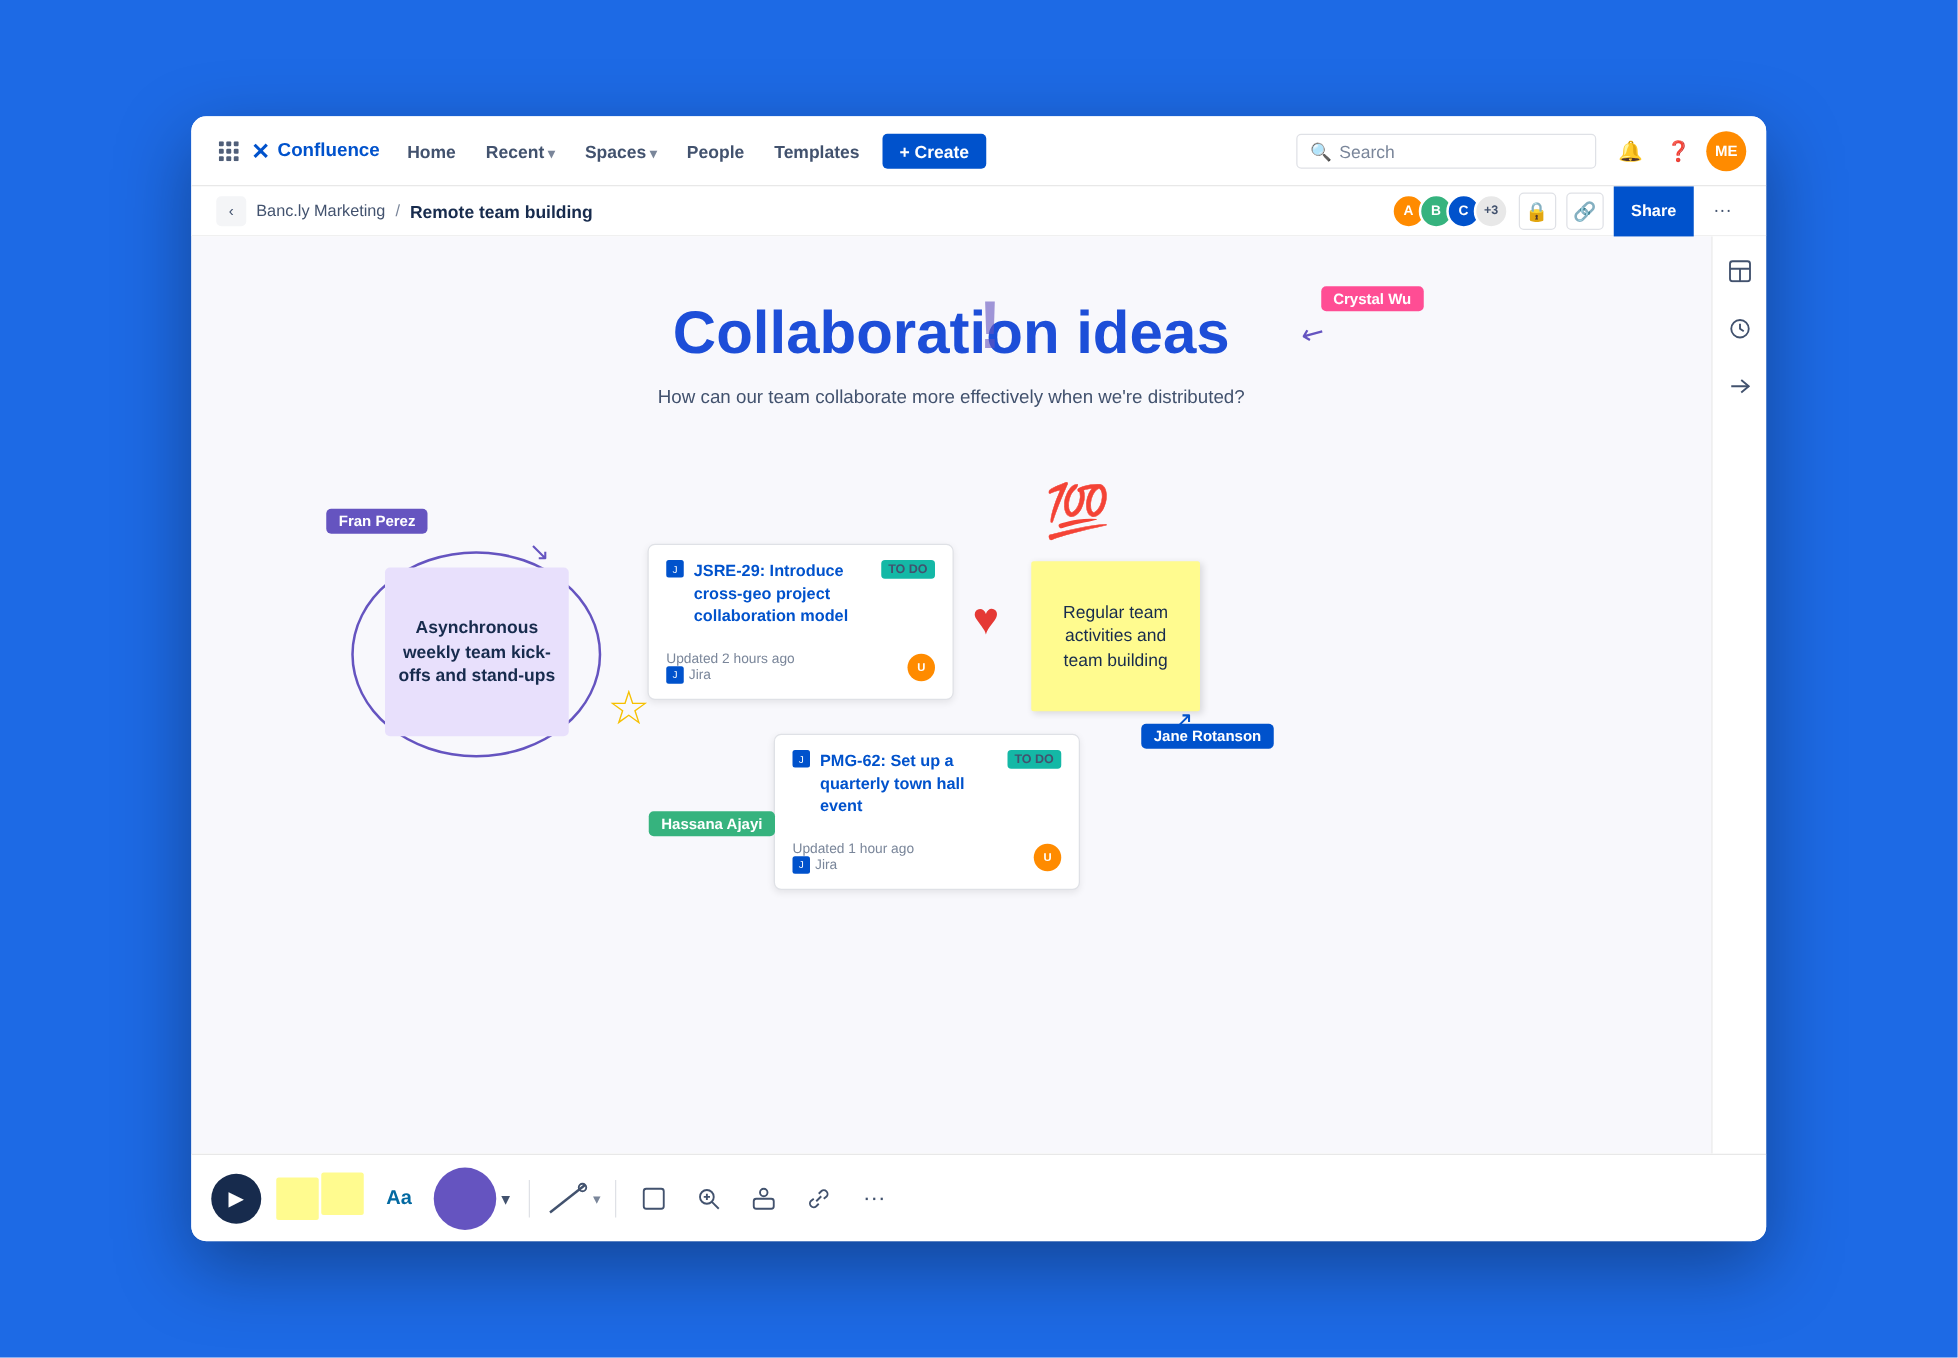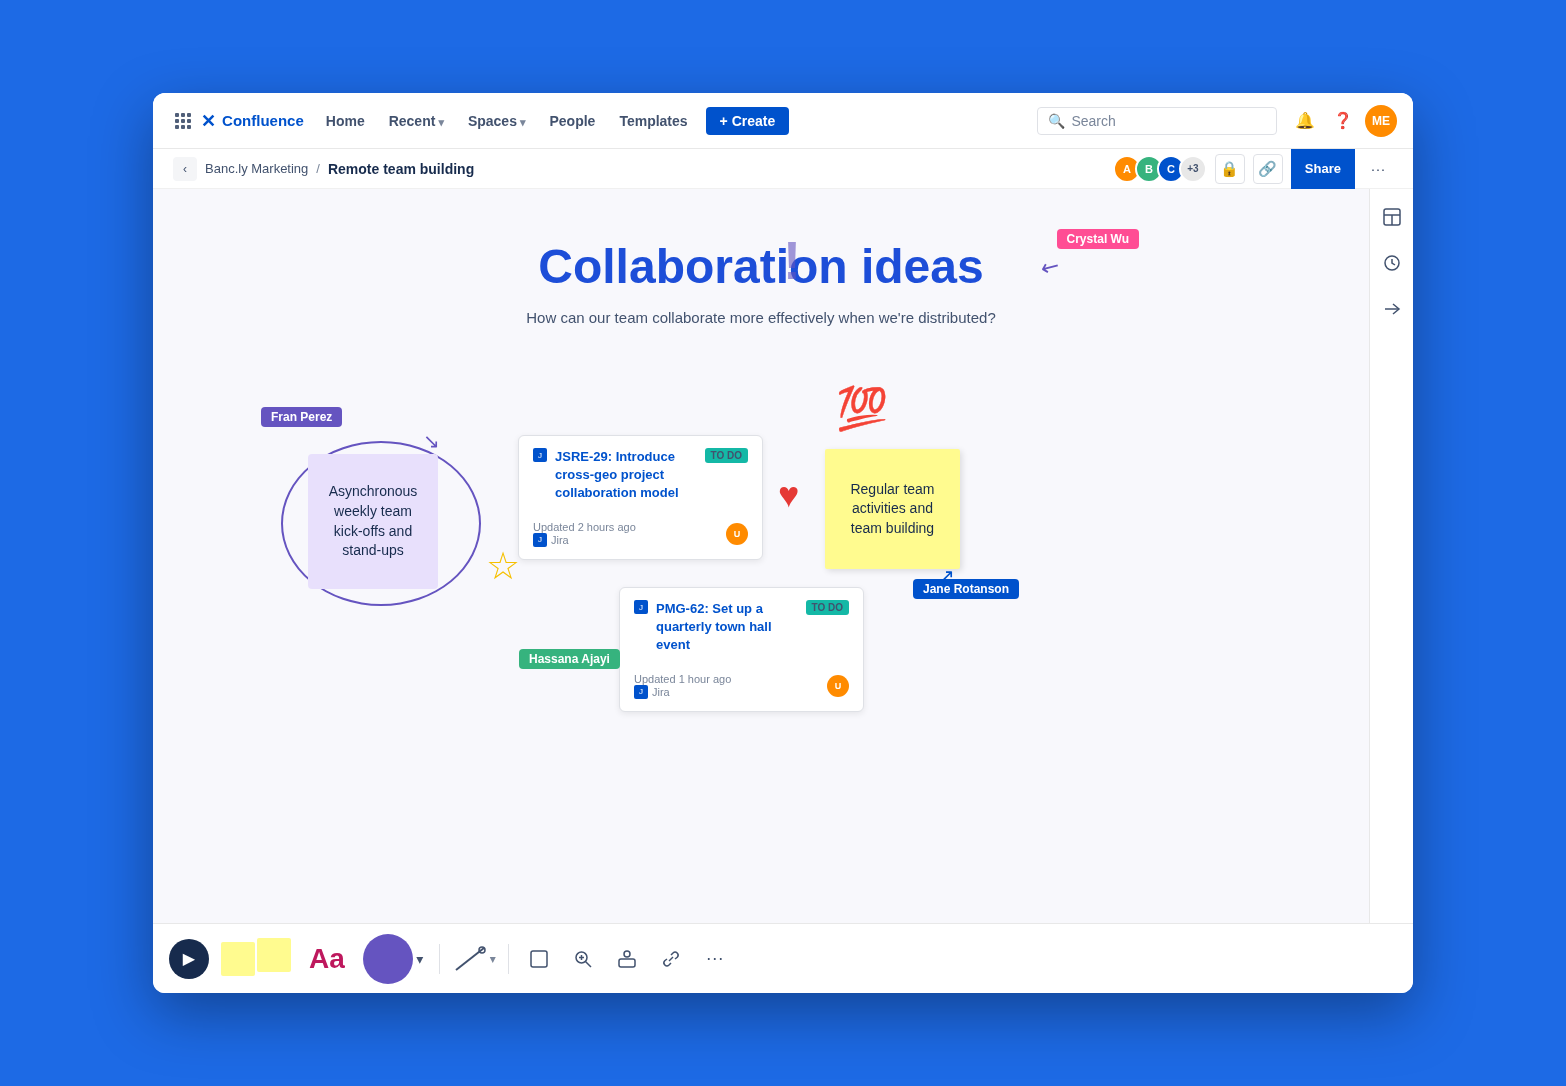--- a/index.html
+++ b/index.html
@@ -247,30 +247,31 @@
       font-size: 12px;
       font-weight: 600;
       padding: 3px 10px;
       border-radius: 4px;
     }
     
     .sticky-async {
       position: absolute;
       left: 155px;
       top: 265px;
-      width: 130px;
+      width: 147px;
       height: 135px;
       background: #e8e0fc;
       border-radius: 4px;
       display: flex; align-items: center; justify-content: center;
       text-align: center;
       font-size: 14px;
       color: #172b4d;
       padding: 10px;
       line-height: 1.4;
+      font-weight: bold;
     }
     .circle-deco {
       position: absolute;
       left: 128px;
       top: 252px;
       width: 200px;
       height: 165px;
       border: 2px solid #6554c0;
       border-radius: 50%;
       pointer-events: none;
@@ -424,23 +425,23 @@
       border: none;
     }
     .toolbar-stickies {
       display: flex; gap: 2px; margin-left: 4px;
     }
     .sticky-thumb {
       width: 34px; height: 34px;
       border-radius: 2px;
     }
     .toolbar-text {
-      font-size: 28px;
-      font-weight: 600;
-      color: #be185d;
+      font-size: 16px;
+      font-weight: 600;
+      color: #0369a1;
       padding: 6px 10px;
       cursor: pointer;
     }
     .toolbar-shape-purple {
       width: 50px; height: 50px;
       background: #6554c0;
       border-radius: 50%;
       cursor: pointer;
     }
     .toolbar-shape-dropdown {

